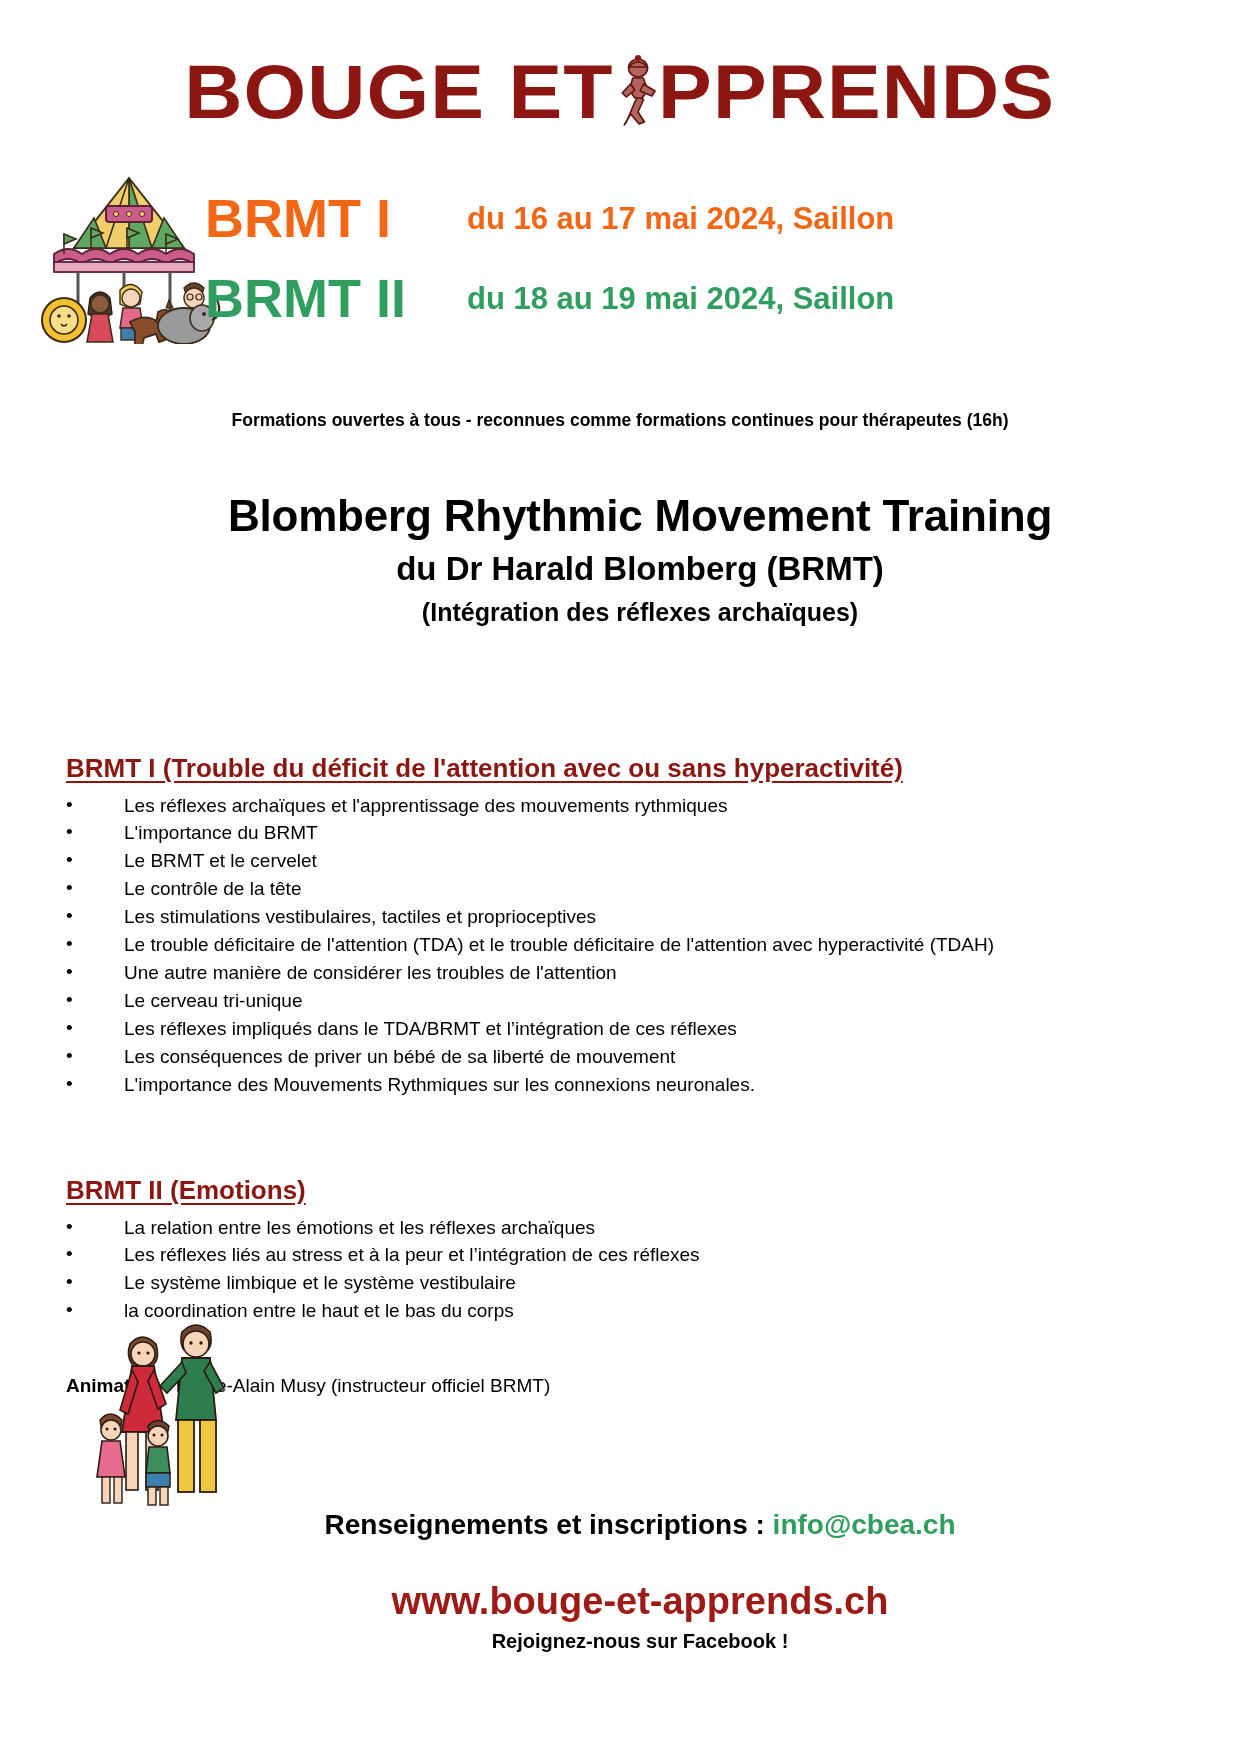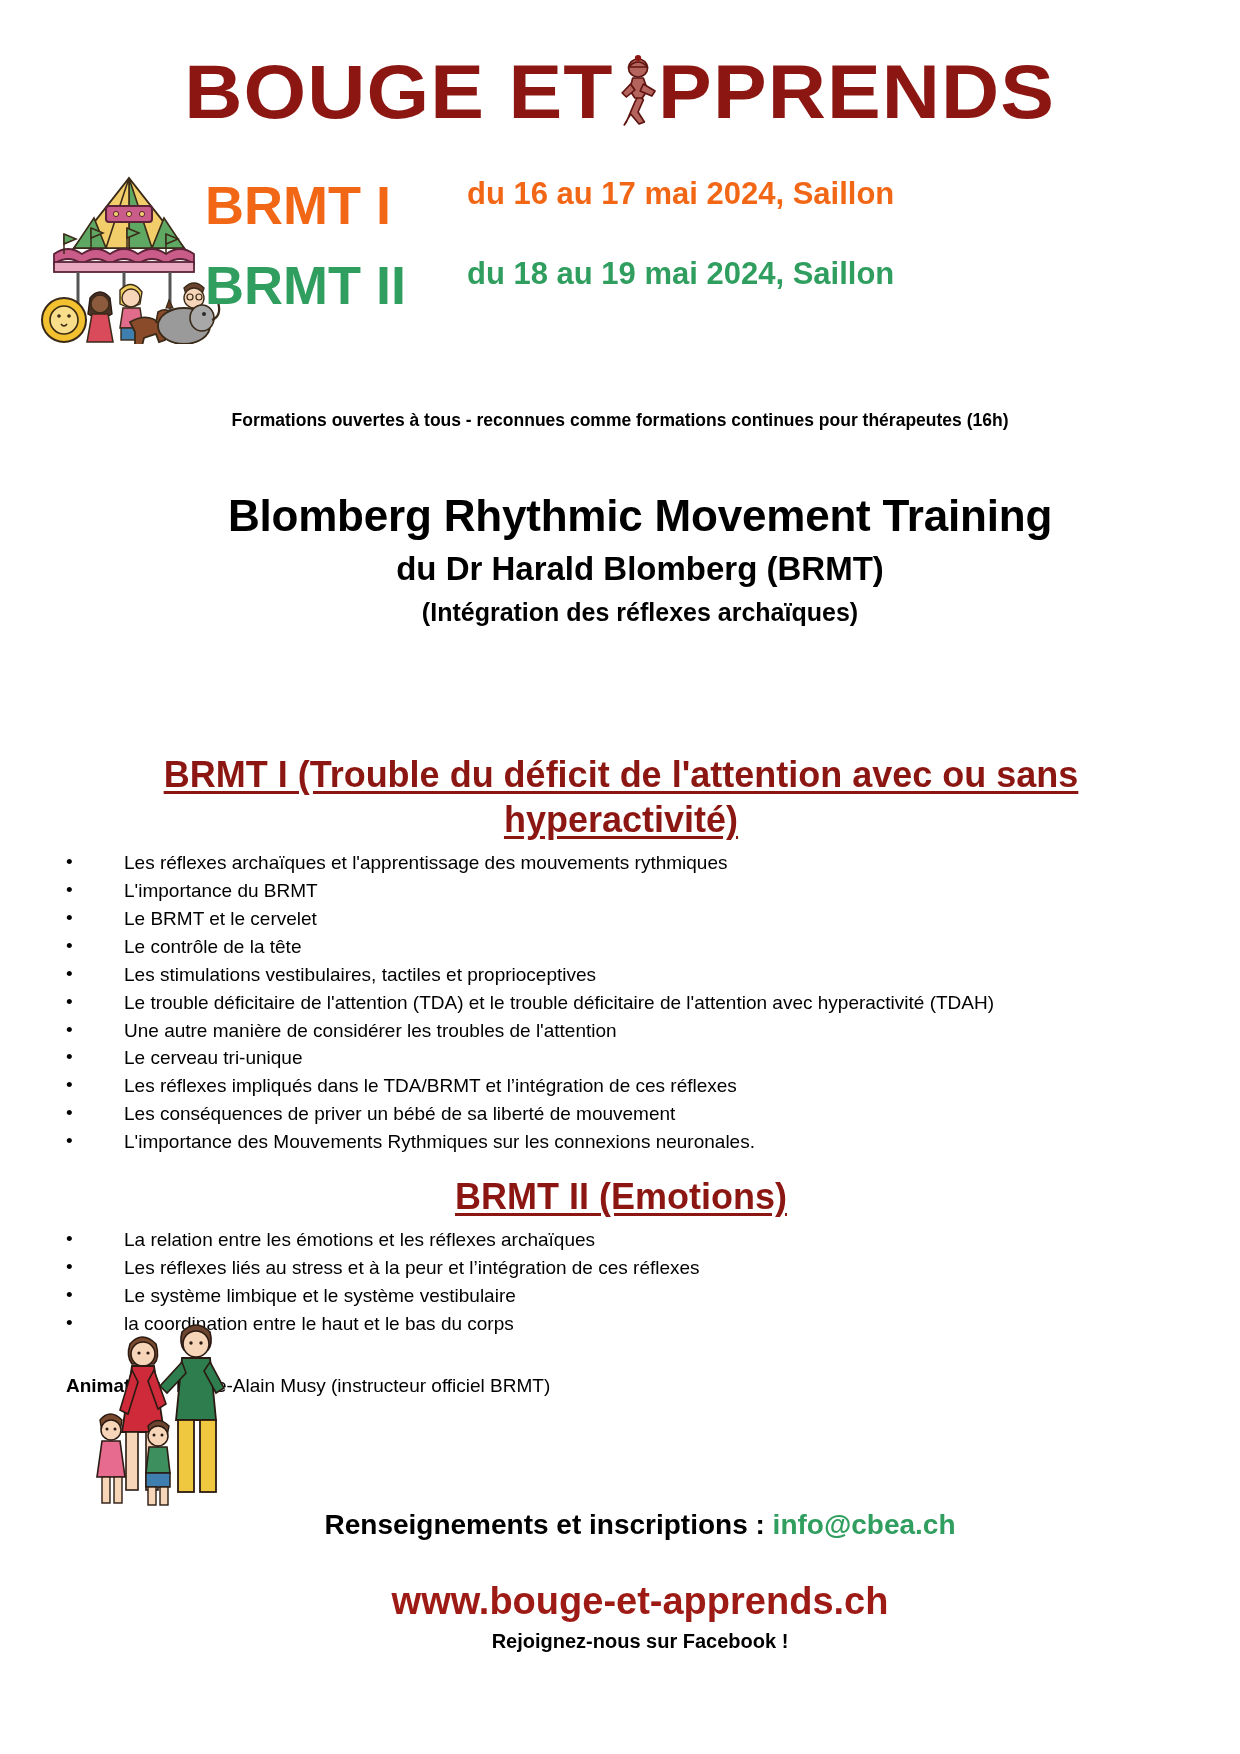--- a/index.html
+++ b/index.html
@@ -64,21 +64,21 @@
 
   
   .brmt-rows {
     position: absolute;
     left: 205px;
     top: 178px;
     width: 860px;
   }
   .brmt-row {
     display: flex;
-    align-items: flex-start;
+    align-items: center;
     height: 80px;
   }
   .brmt-label {
     font-weight: bold;
     font-size: 54px;
     width: 262px;
     line-height: 1;
     letter-spacing: 0px;
   }
   .brmt-date {
@@ -142,28 +142,27 @@
   
   .section {
     position: absolute;
     left: 66px;
     width: 1110px;
   }
   .sec-1 { top: 752px; }
   .sec-2 { top: 1174px; }
 
   .sec-head {
-    font-size: 36px;
+    font-size: 26px;
     font-weight: bold;
     color: #8C1712;
     text-decoration: underline;
     text-underline-offset: 4px;
     line-height: 1.25;
     margin-bottom: 7px;
-    text-align: center;
   }
 
   ul.bullets {
     list-style: none;
     margin: 0;
     padding: 0;
   }
   ul.bullets li {
     position: relative;
     font-size: 19px;

